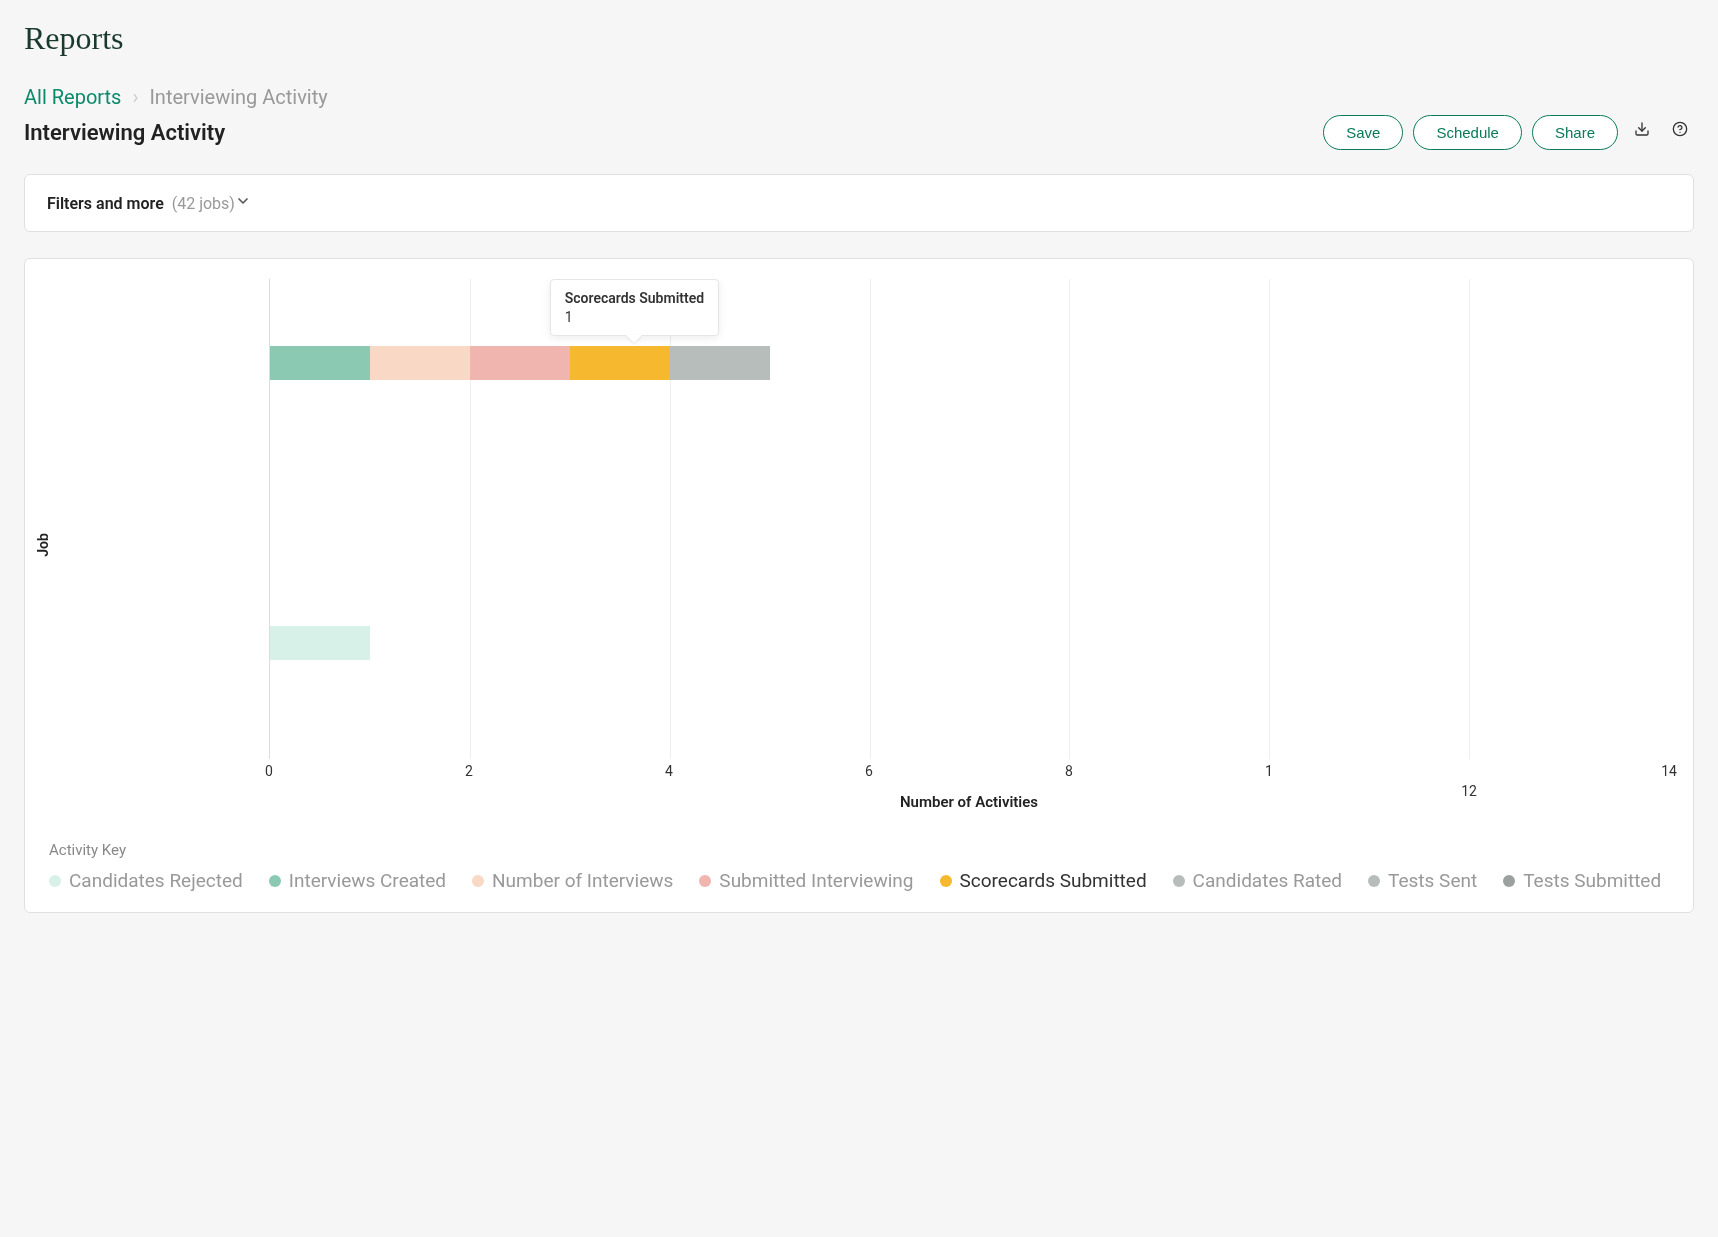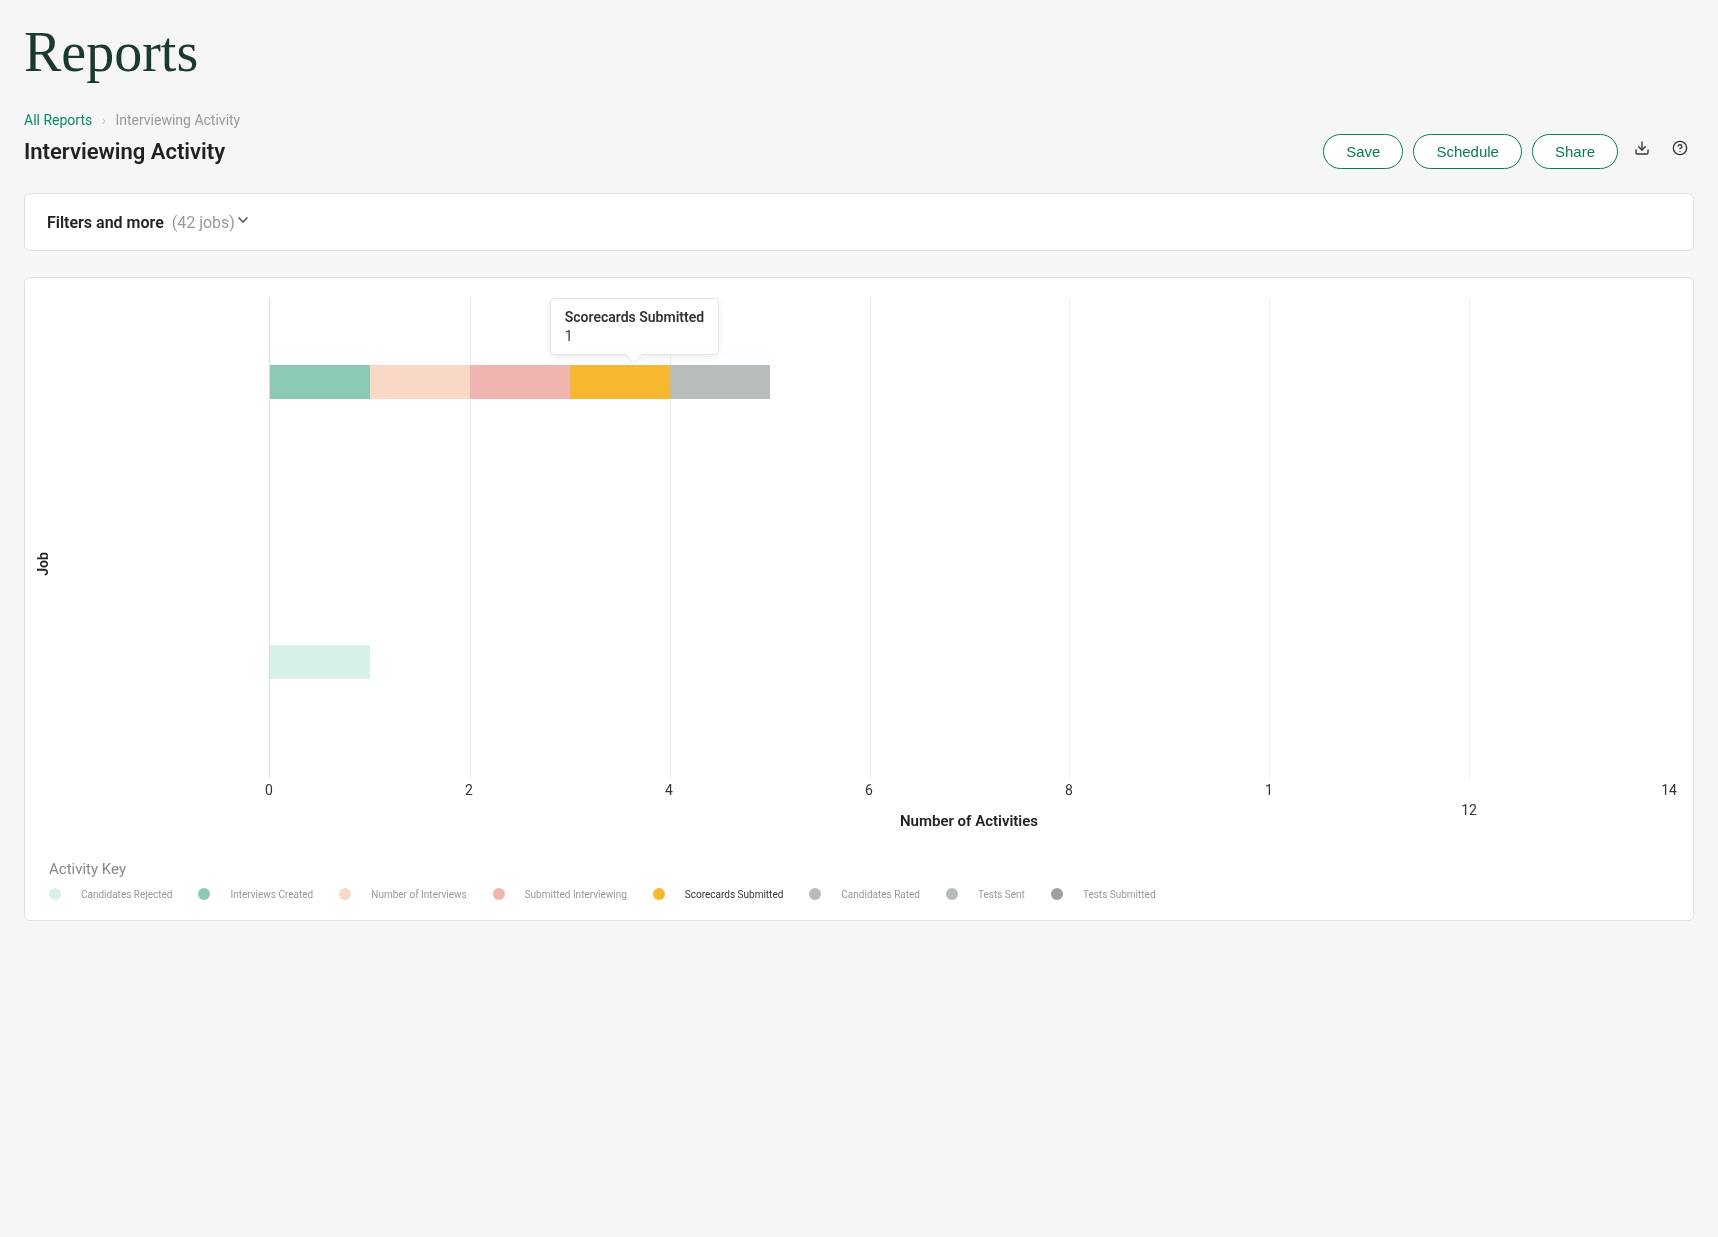--- a/index.html
+++ b/index.html
@@ -9,27 +9,27 @@
     background: #f6f6f6;
     font-family: -apple-system, BlinkMacSystemFont, "Segoe UI", Roboto, Arial, sans-serif;
     color: #333;
   }
   .page {
     padding: 20px 24px 40px;
     min-width: 1200px;
   }
   h1.page-title {
     font-family: Georgia, "Times New Roman", serif;
-    font-size: 56px;
+    font-size: 32px;
     font-weight: 500;
     color: #1a3a2e;
     margin: 0 0 28px 0;
   }
   .breadcrumb {
-    font-size: 14px;
+    font-size: 20px;
     color: #999;
     margin-bottom: 6px;
   }
   .breadcrumb a {
     color: #0a8a6a;
     text-decoration: none;
   }
   .breadcrumb .sep {
     margin: 0 6px;
     color: #ccc;
@@ -203,22 +203,22 @@
     margin-bottom: 10px;
   }
   .legend-items {
     display: flex;
     flex-wrap: wrap;
     gap: 18px 26px;
   }
   .legend-item {
     display: flex;
     align-items: center;
-    gap: 20px;
-    font-size: 10px;
+    gap: 8px;
+    font-size: 19px;
     color: #999;
     cursor: pointer;
   }
   .legend-item.active { color: #333; }
   .swatch {
     width: 12px;
     height: 12px;
     border-radius: 50%;
     flex-shrink: 0;
   }

